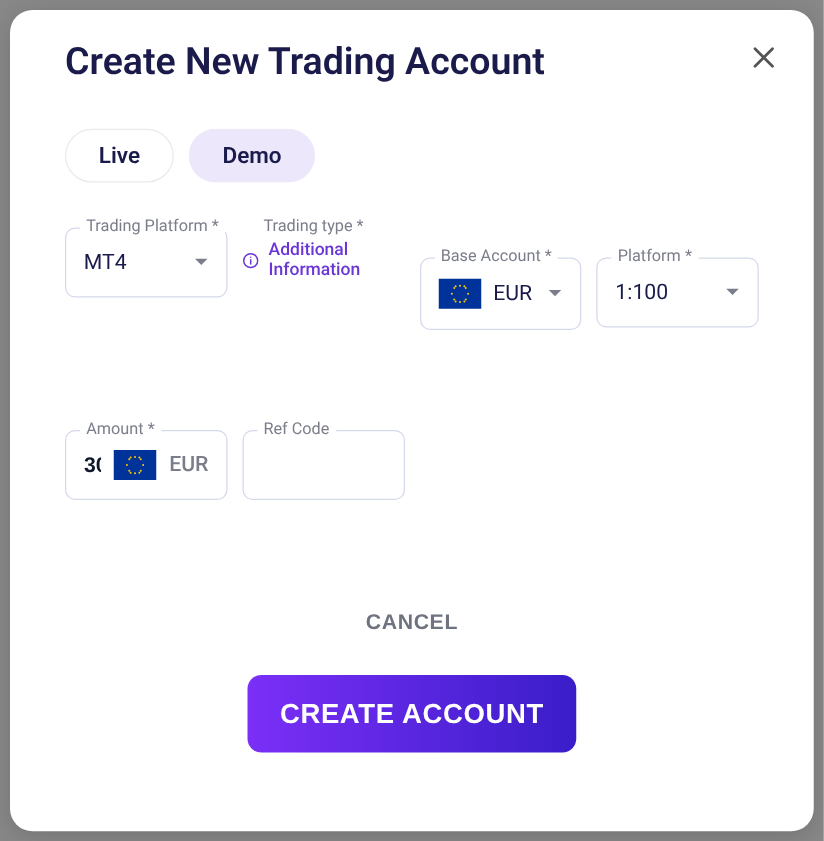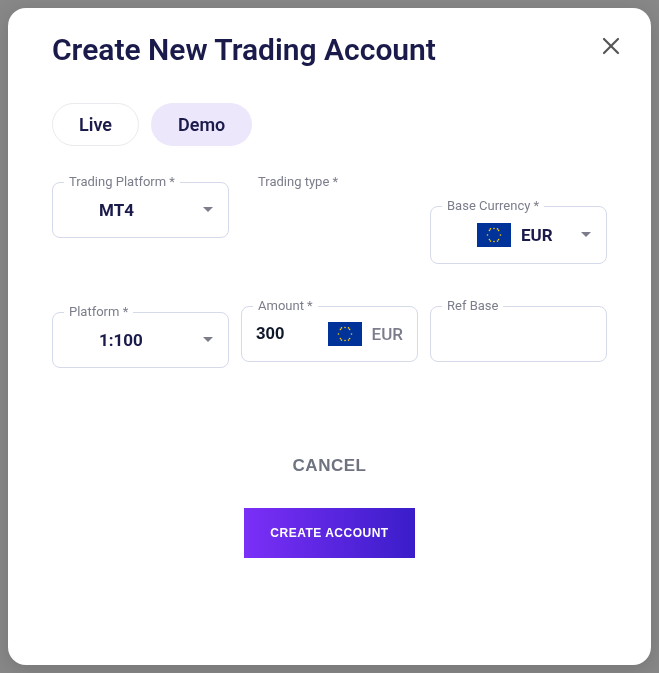--- a/index.html
+++ b/index.html
@@ -60,21 +60,21 @@
       background: #fff;
       border: 1px solid #e8eaed;
       color: #1a1b4b;
     }
     .tab.active {
       background: #ece7fa;
       color: #1a1b4b;
     }
     .form-grid {
       display: grid;
-      grid-template-columns: 1fr 1fr 1fr;
+      grid-template-columns: 1fr 1fr 1fr 1fr;
       gap: 24px 12px;
     }
     .form-group {
       position: relative;
     }
     .form-label {
       position: absolute;
       top: -8px;
       left: 12px;
       background: #fff;
@@ -92,22 +92,21 @@
       display: flex;
       align-items: center;
       justify-content: space-between;
       min-height: 56px;
       cursor: pointer;
     }
     .form-field .value {
       display: flex;
       align-items: center;
       gap: 10px;
-      font-weight: 700;
-      margin-left: 32px;
+      font-weight: 400;
     }
     .chevron {
       color: #7b7e8a;
       font-size: 12px;
     }
     .info-row {
       display: flex;
       align-items: center;
       gap: 8px;
       margin-top: 10px;
@@ -178,32 +177,32 @@
       font-weight: 600;
       color: #6f7380;
       letter-spacing: 0.5px;
       cursor: pointer;
       padding: 16px 22px;
     }
     .btn-create {
       background: linear-gradient(90deg, #7b2ff7 0%, #3a1dc9 100%);
       border: none;
       color: #fff;
-      font-size: 12px;
+      font-size: 22px;
       font-weight: 700;
       letter-spacing: 0.5px;
       padding: 18px 26px;
-      border-radius: 0;
+      border-radius: 11px;
       cursor: pointer;
     }
     .row-2 {
       margin-top: 24px;
     }
     .row-3 {
-      margin-top: 18px;
+      margin-top: 56px;
     }
   </style>
 </head>
 <body>
 
 <div class="modal">
 
   <div class="close-btn">
     <svg width="20" height="20" viewBox="0 0 20 20" stroke="currentColor" stroke-width="2.2" fill="none" stroke-linecap="round">
       <line x1="3" y1="3" x2="17" y2="17"></line>
@@ -227,24 +226,32 @@
         <span class="chevron">
           <svg width="12" height="8" viewBox="0 0 12 8" fill="currentColor">
               <path d="M1 1l5 5 5-5z"></path>
             </svg>
         </span>
       </div>
     </div>
 
     <div class="form-group">
       <span class="form-label">Trading type *</span>
+      <div class="info-row">
+        <svg width="17" height="17" viewBox="0 0 20 20" fill="none" stroke="currentColor" stroke-width="1.8">
+          <circle cx="10" cy="10" r="8.5"></circle>
+          <line x1="10" y1="9" x2="10" y2="14" stroke-linecap="round"></line>
+          <circle cx="10" cy="6" r="0.9" fill="currentColor" stroke="none"></circle>
+        </svg>
+        <span>Additional Information</span>
+      </div>
     </div>
 
     <div class="form-group row-2">
-      <span class="form-label">Base Currency *</span>
+      <span class="form-label">Base Account *</span>
       <div class="form-field">
         <span class="value">
           <span class="eu-flag">
             <svg width="18" height="18" viewBox="0 0 18 18">
               <g fill="#FFCC00">
                 <circle cx="9" cy="2.5" r="0.8"></circle>
                   <circle cx="9" cy="15.5" r="0.8"></circle>
                 <circle cx="2.5" cy="9" r="0.8"></circle>
                   <circle cx="15.5" cy="9" r="0.8"></circle>
                 <circle cx="4.4" cy="4.4" r="0.8"></circle>
@@ -302,21 +309,21 @@
                   <circle cx="5.5" cy="15.1" r="0.8"></circle>
               </g>
             </svg>
           </span>
           <span>EUR</span>
         </span>
       </div>
     </div>
 
     <div class="form-group row-3">
-      <span class="form-label">Ref Base</span>
+      <span class="form-label">Ref Code</span>
       <input type="text" class="refcode-input" value="" style="">
     </div>
 
   </div>
 
   <div class="actions">
     <button class="btn-cancel">CANCEL</button>
     <button class="btn-create">CREATE ACCOUNT</button>
   </div>
 

